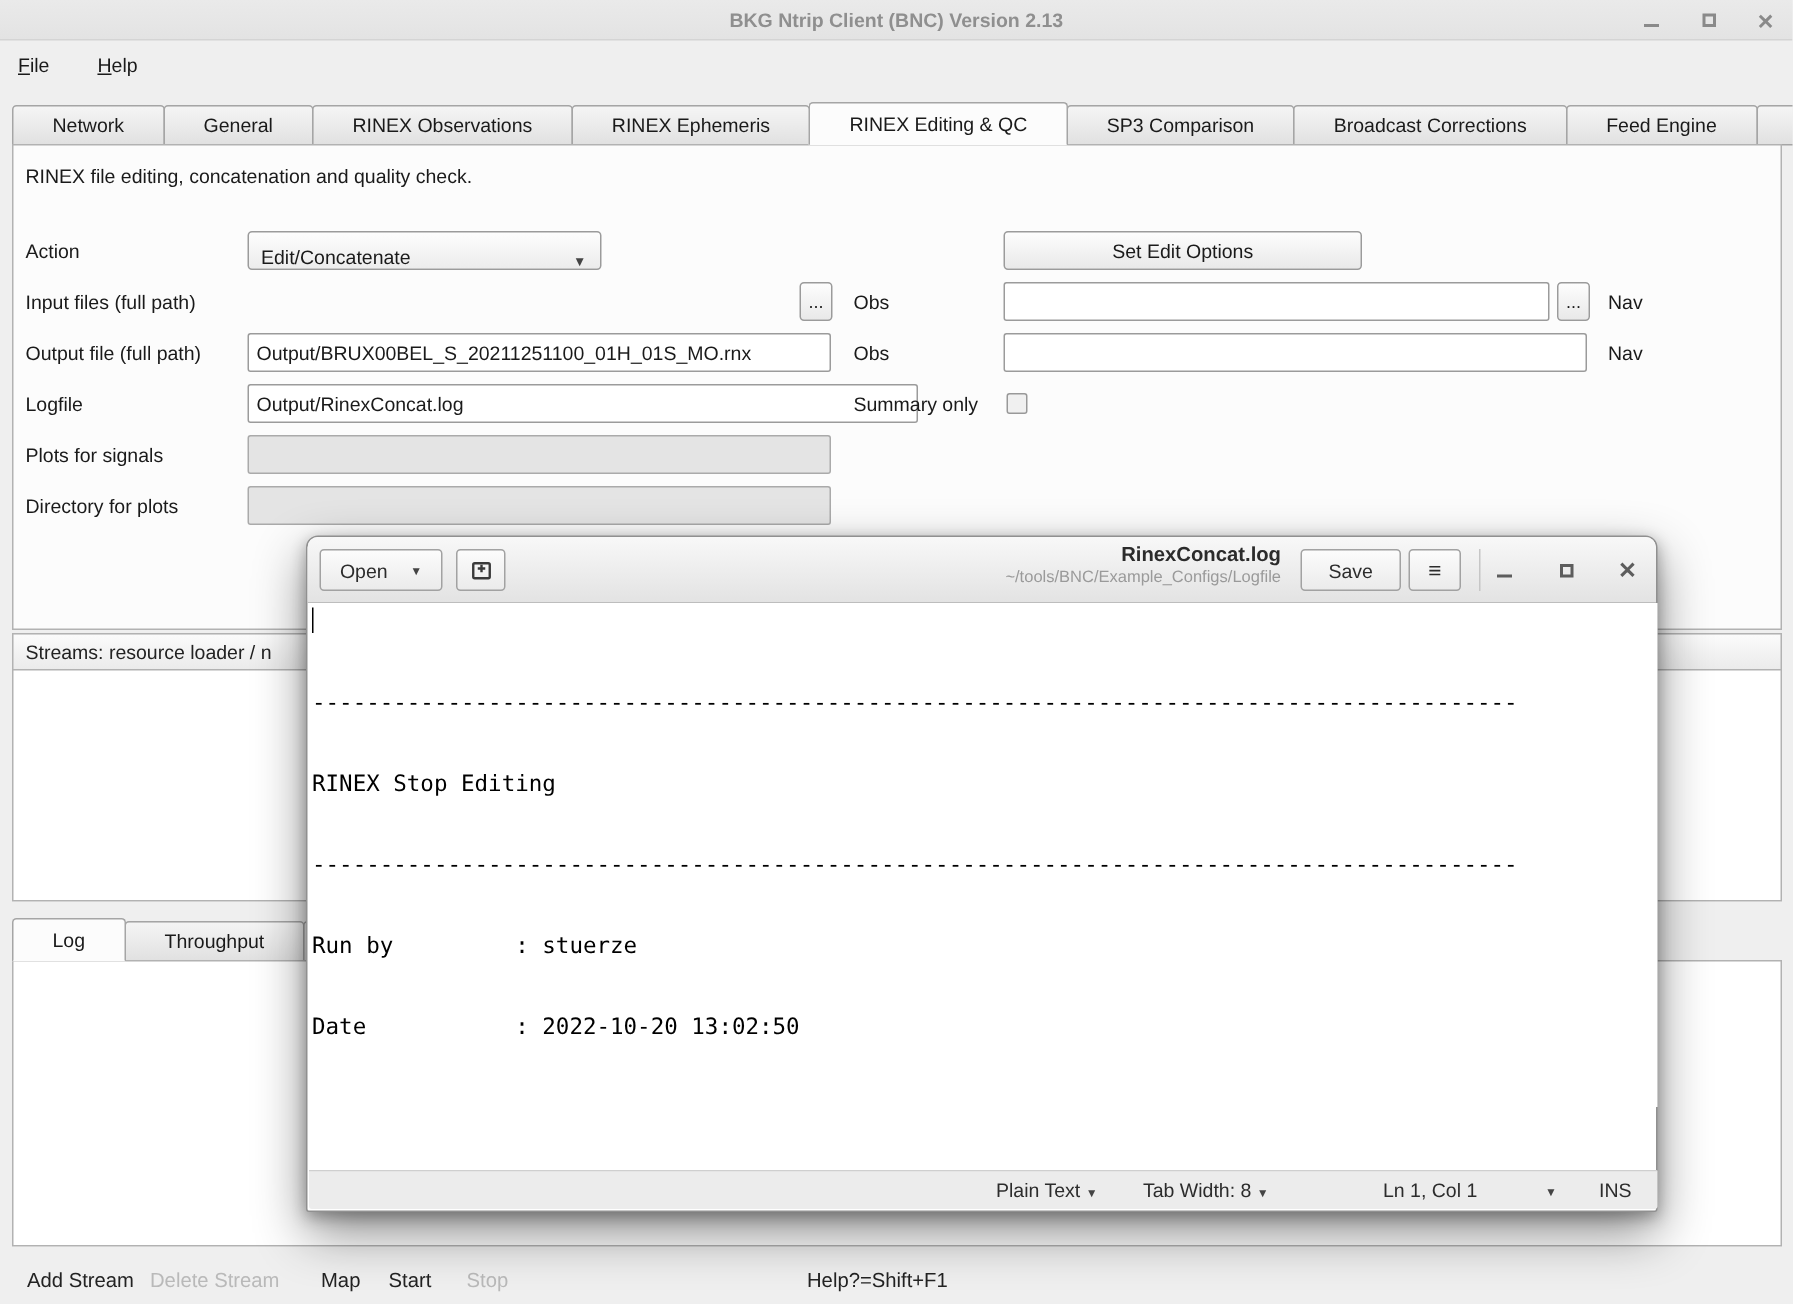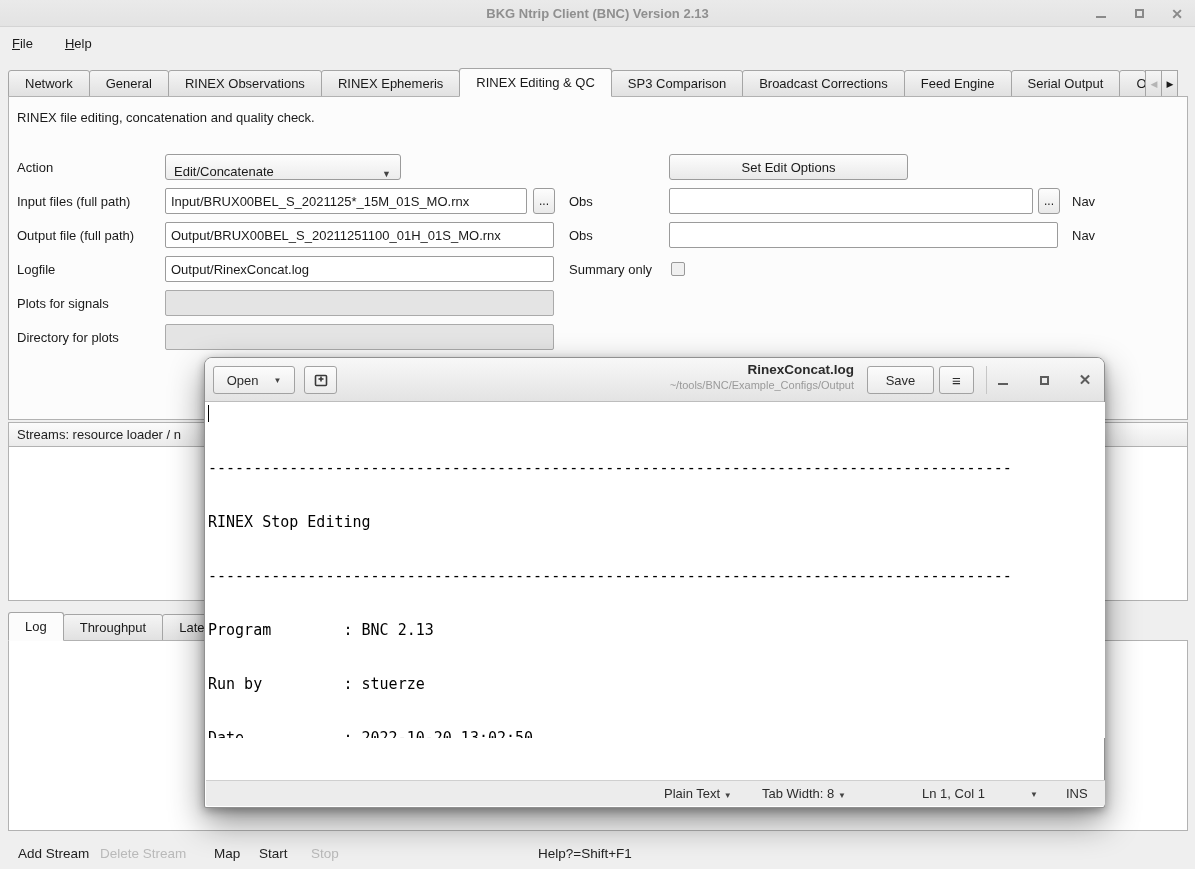--- a/index.html
+++ b/index.html
@@ -31,21 +31,21 @@
   .icon-min-main { width:10px; height:2px; background:#8a8a8a; margin-top:6px; }
   .icon-max-main { width:9px; height:9px; border:2px solid #8a8a8a; }
   .icon-close-main { color:#8a8a8a; font-size:14px; font-weight:bold; }
   
   .menubar { position:absolute; left:0; top:27px; width:1195px; height:32px; display:flex; align-items:center; padding-left:8px; gap:24px; }
   .menu-item { display:inline-block; padding:3px 4px; }
   .menu-item::first-letter { text-decoration:underline; }
   
   .tabbar { position:absolute; left:8px; top:69px; height:28px; display:flex; align-items:flex-end; width:1182px; }
   .tab {
-    height:27px; padding:0 16px; display:flex; align-items:center; white-space:nowrap;
+    height:27px; padding:0 26px; display:flex; align-items:center; white-space:nowrap;
     background:linear-gradient(#f5f5f5,#e1e1e1);
     border:1px solid #a5a5a5; border-radius:3px 3px 0 0;
     margin-right:-1px; color:#1a1a1a; cursor:default;
   }
   .tab.active { background:#fcfcfc; height:29px; position:relative; z-index:6; border-bottom:1px solid #fcfcfc; }
   .tab.cut { max-width:27px; overflow:hidden; padding-right:0; }
   .tab-scroll { height:27px; width:17px; display:flex; align-items:center; justify-content:center;
     background:linear-gradient(#f5f5f5,#e1e1e1); border:1px solid #a5a5a5; margin-right:-1px; font-size:9px; }
   .tab-scroll.disabled { color:#b5b5b5; }
   
@@ -177,35 +177,34 @@
   <div class="frm-label" style="left:8px; top:57px;">Action</div>
   <div class="combo" style="left:156px; top:57px; width:236px;">
     <span>Edit/Concatenate</span>
     <span class="combo-arrow">▼</span>
   </div>
   <div class="btn" style="position:absolute; left:660px; top:57px; width:239px; height:26px;">
     <span>Set Edit Options</span>
   </div>
 
   <div class="frm-label" style="left:8px; top:91px;">Input files (full path)</div>
-  <div class="textbox" style="left:156px; top:91px; width:362px;">Input/BRUX00BEL_S_2021125*_15M_01S_MO.rnx</div>
   <div class="btn browse-btn" style="left:524px; top:91px;">...</div>
   <div class="frm-label" style="left:560px; top:91px;">Obs</div>
   <div class="textbox" style="left:660px; top:91px; width:364px;"></div>
   <div class="btn browse-btn" style="left:1029px; top:91px;">...</div>
   <div class="frm-label" style="left:1063px; top:91px;">Nav</div>
 
   <div class="frm-label" style="left:8px; top:125px;">Output file (full path)</div>
   <div class="textbox" style="left:156px; top:125px; width:389px;">Output/BRUX00BEL_S_20211251100_01H_01S_MO.rnx</div>
   <div class="frm-label" style="left:560px; top:125px;">Obs</div>
   <div class="textbox" style="left:660px; top:125px; width:389px;"></div>
   <div class="frm-label" style="left:1063px; top:125px;">Nav</div>
 
   <div class="frm-label" style="left:8px; top:159px;">Logfile</div>
-  <div class="textbox" style="left:156px; top:159px; width:389px;">Output/RinexConcat.log</div>
+  <div class="textbox" style="left:156px; top:159px; width:447px;">Output/RinexConcat.log</div>
   <div class="frm-label" style="left:560px; top:159px;">Summary only</div>
   <div class="checkbox" style="left:662px; top:165px;"></div>
 
   <div class="frm-label" style="left:8px; top:193px;">Plots for signals</div>
   <div class="textbox disabled" style="left:156px; top:193px; width:389px;"></div>
   <div class="frm-label" style="left:8px; top:227px;">Directory for plots</div>
   <div class="textbox disabled" style="left:156px; top:227px; width:389px;"></div>
 </div>
 
 <div class="streams-header">
@@ -237,21 +236,21 @@
     </div>
     <div class="ed-btn ed-newdoc">
       <svg width="16" height="16" viewBox="0 0 16 16">
         <rect x="2.5" y="3.5" width="11" height="10" rx="1" fill="none" stroke="#3a3a3a" stroke-width="1.6"></rect>
         <line x1="8" y1="4.5" x2="8" y2="9.5" stroke="#3a3a3a" stroke-width="1.6"></line>
         <line x1="5.5" y1="7" x2="10.5" y2="7" stroke="#3a3a3a" stroke-width="1.6"></line>
       </svg>
     </div>
     <div class="ed-title-wrap">
       <div class="ed-title">RinexConcat.log</div>
-      <div class="ed-subtitle">~/tools/BNC/Example_Configs/Output</div>
+      <div class="ed-subtitle">~/tools/BNC/Example_Configs/Logfile</div>
     </div>
     <div class="ed-btn ed-save">
       <span>Save</span>
     </div>
     <div class="ed-btn ed-menu">
       <span>≡</span>
     </div>
     <div class="ed-sep"></div>
     <div class="ed-controls">
       <div class="ed-ctl">
@@ -264,21 +263,20 @@
           <span class="icon-close">✕</span>
         </div>
     </div>
   </div>
 
   <div class="ed-text">
     <div class="caret"></div>
     <div class="ed-line">-----------------------------------------------------------------------------------------</div>
     <div class="ed-line">RINEX Stop Editing</div>
     <div class="ed-line">-----------------------------------------------------------------------------------------</div>
-    <div class="ed-line">Program        : BNC 2.13</div>
     <div class="ed-line">Run by         : stuerze</div>
     <div class="ed-line">Date           : 2022-10-20 13:02:50</div>
     
     
     
     
     
     
     
     

